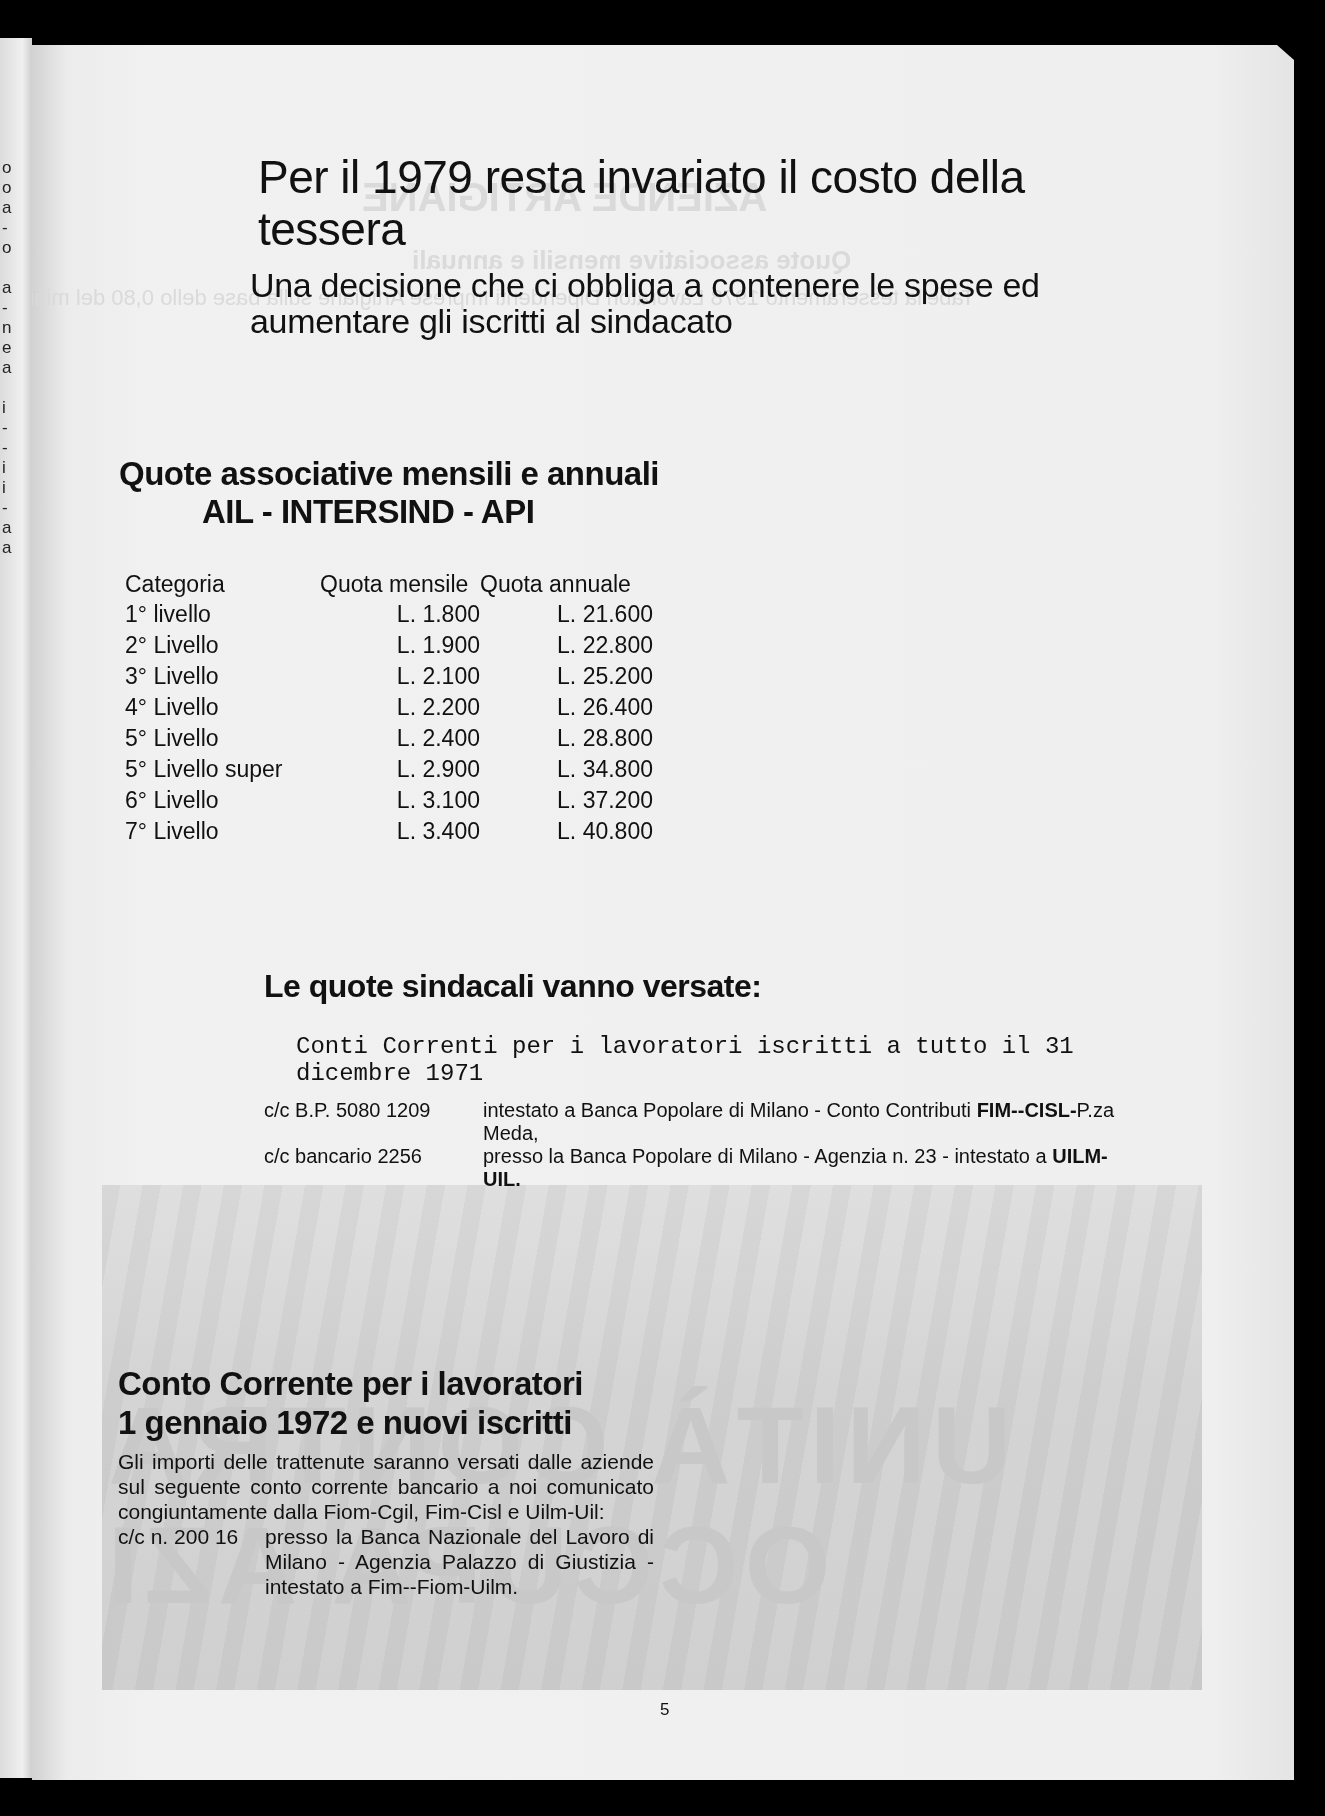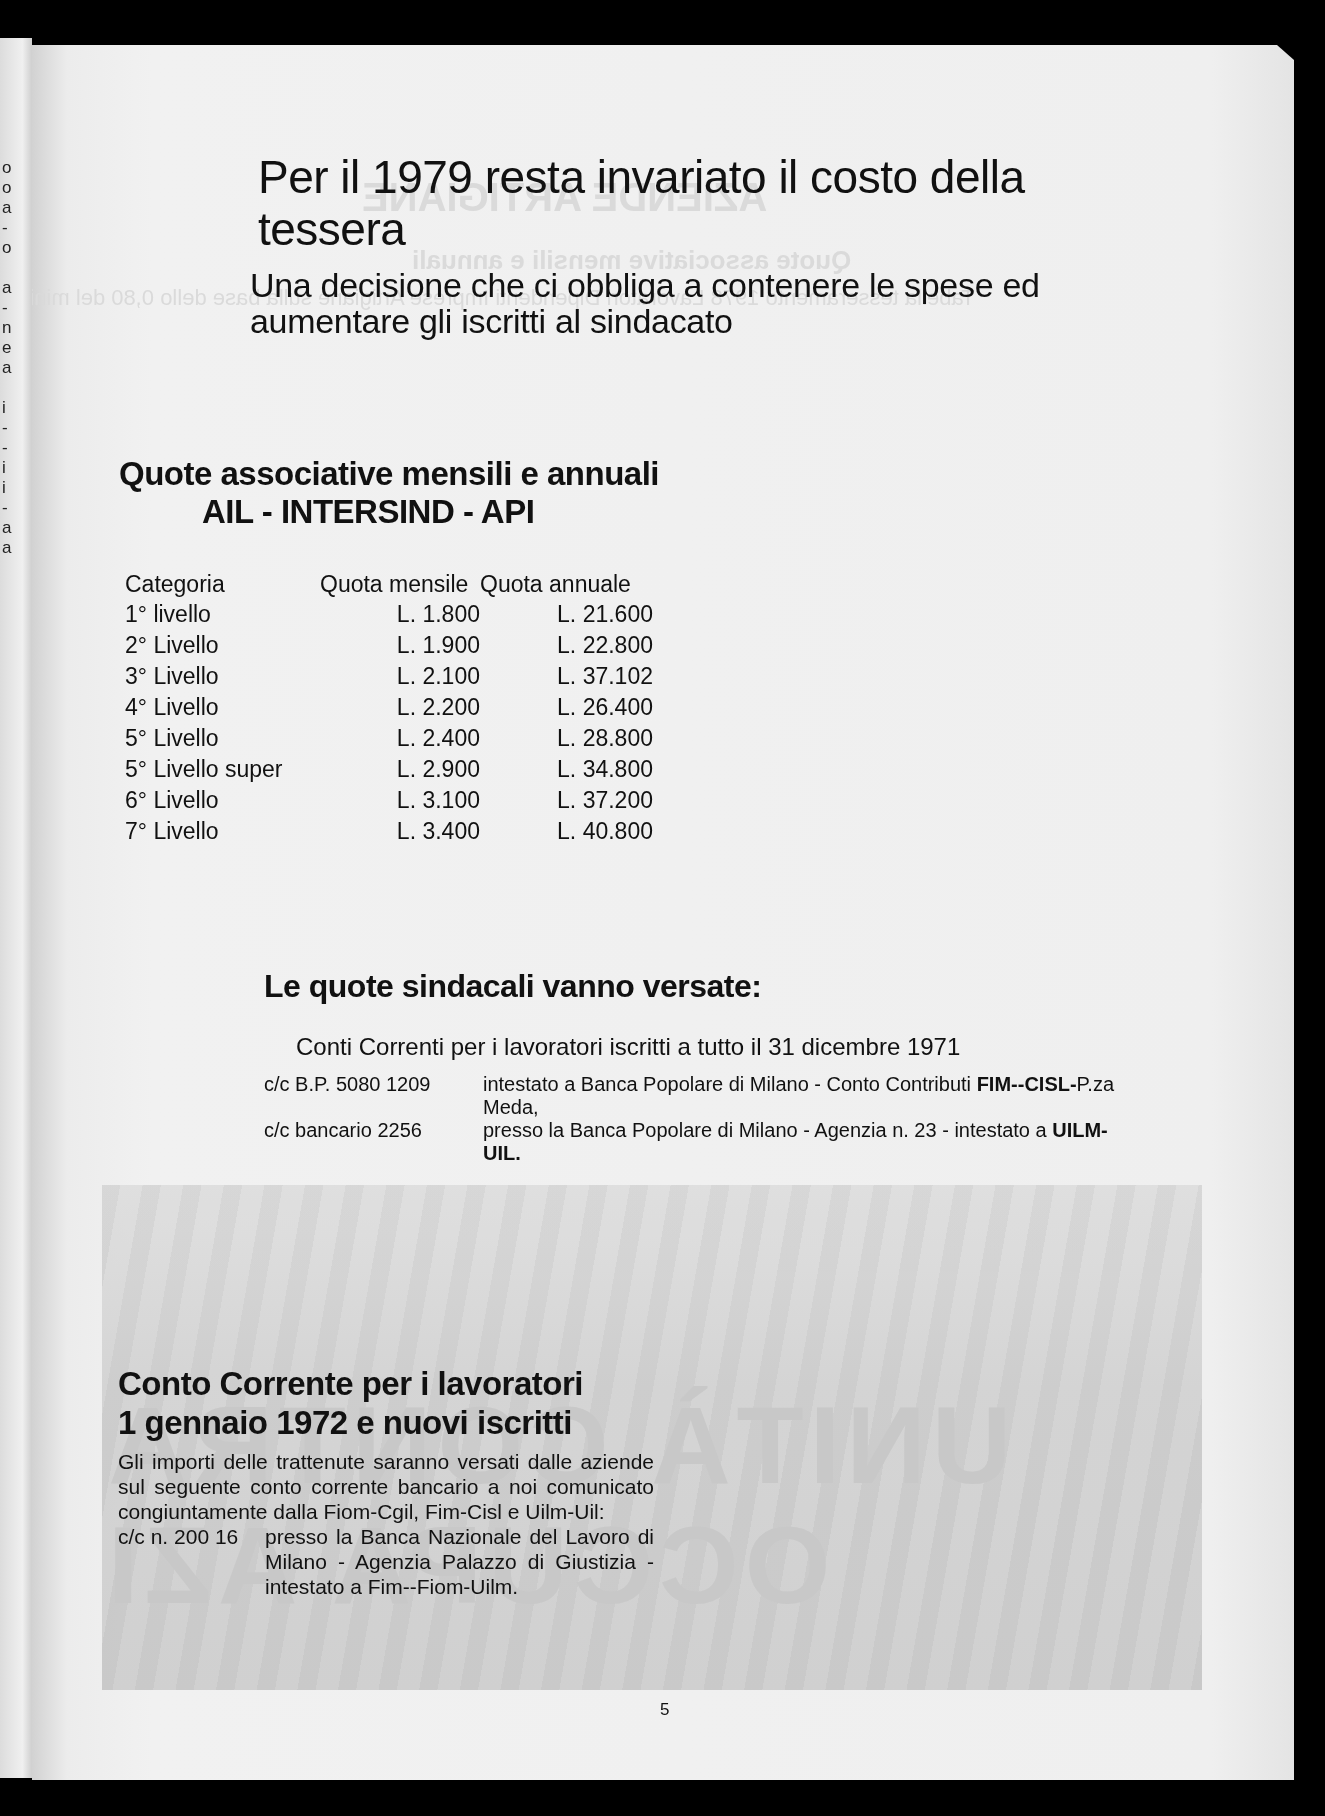--- a/index.html
+++ b/index.html
@@ -119,21 +119,21 @@
             <td class="c3">L. 21.600</td>
           </tr>
         <tr>
             <td class="c1">2° Livello</td>
             <td class="c2">L. 1.900</td>
             <td class="c3">L. 22.800</td>
           </tr>
         <tr>
             <td class="c1">3° Livello</td>
             <td class="c2">L. 2.100</td>
-            <td class="c3">L. 37.102</td>
+            <td class="c3">L. 25.200</td>
           </tr>
         <tr>
             <td class="c1">4° Livello</td>
             <td class="c2">L. 2.200</td>
             <td class="c3">L. 26.400</td>
           </tr>
         <tr>
             <td class="c1">5° Livello</td>
             <td class="c2">L. 2.400</td>
             <td class="c3">L. 28.800</td>
@@ -152,21 +152,21 @@
             <td class="c1">7° Livello</td>
             <td class="c2">L. 3.400</td>
             <td class="c3">L. 40.800</td>
           </tr>
       </tbody>
     </table>
   </div>
 
   <div class="block" style="left:232px; top:922px; width:880px;">
     <h2 class="sec" style="font-size:32px;">Le quote sindacali vanno versate:</h2>
-    <div style="font-size:24px; margin-top:28px; padding-left:32px;">Conti Correnti per i lavoratori iscritti a tutto il 31 dicembre 1971</div>
+    <div style="font-size:24px; margin-top:28px; padding-left:32px;font-family:Liberation Mono, monospace;">Conti Correnti per i lavoratori iscritti a tutto il 31 dicembre 1971</div>
     <div class="accounts" style="margin-top:12px;">
       <div class="row">
         <div class="code">c/c B.P. 5080 1209</div>
         <div class="desc"><span>intestato a Banca Popolare di Milano - Conto Contributi </span><b>FIM--CISL-</b><span>P.za Meda,</span></div>
       </div>
       <div class="row">
         <div class="code">c/c bancario 2256</div>
         <div class="desc"><span>presso la Banca Popolare di Milano - Agenzia n. 23 - intestato a </span><b>UILM-UIL.</b><span></span></div>
       </div>
     </div>

